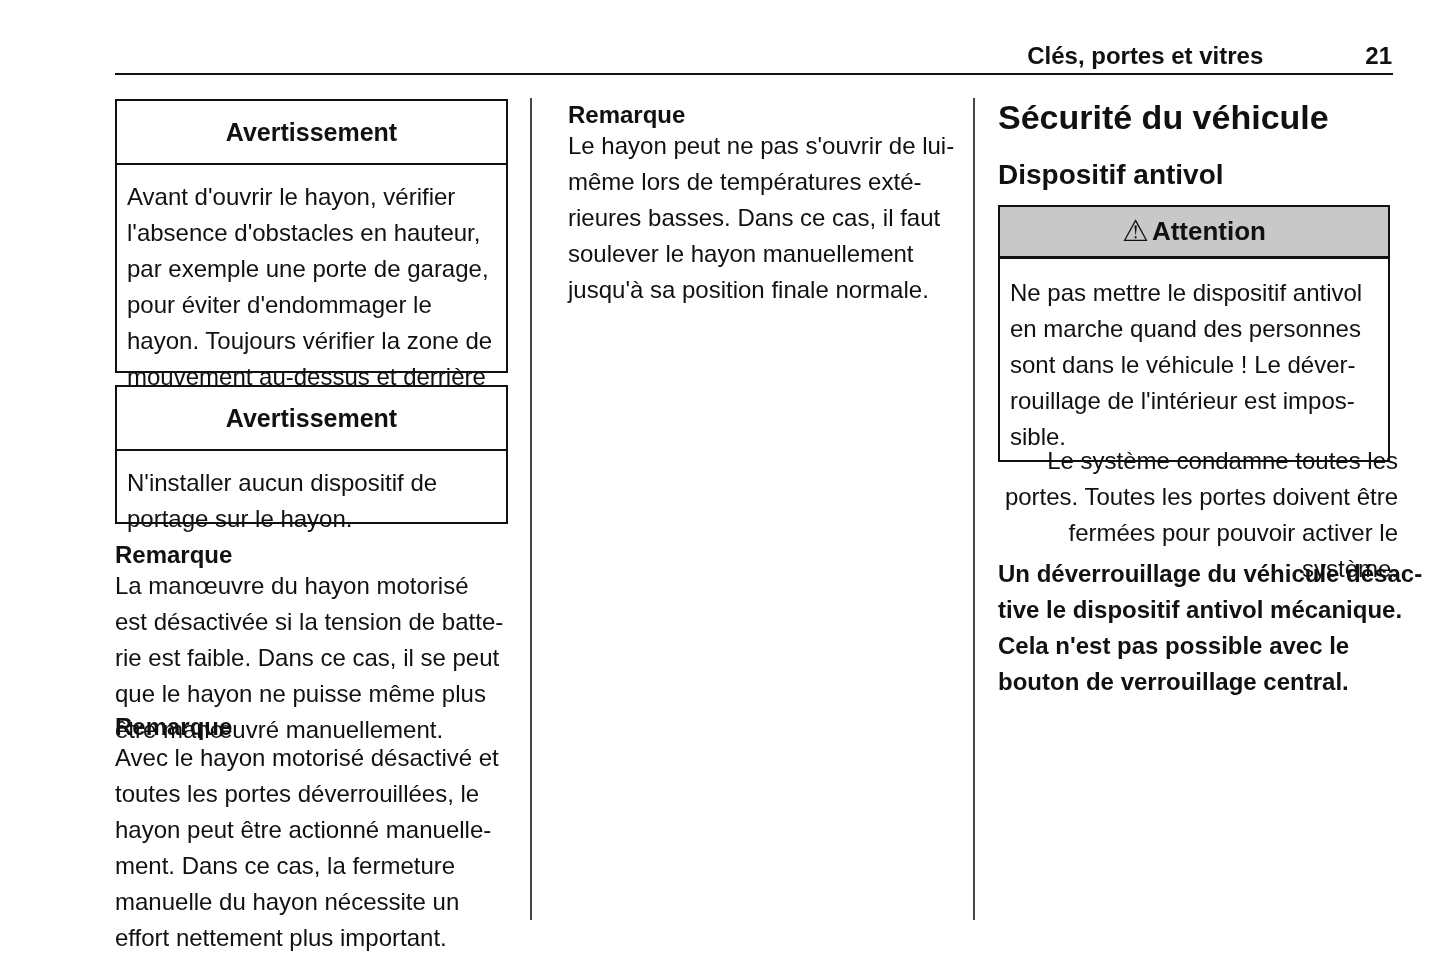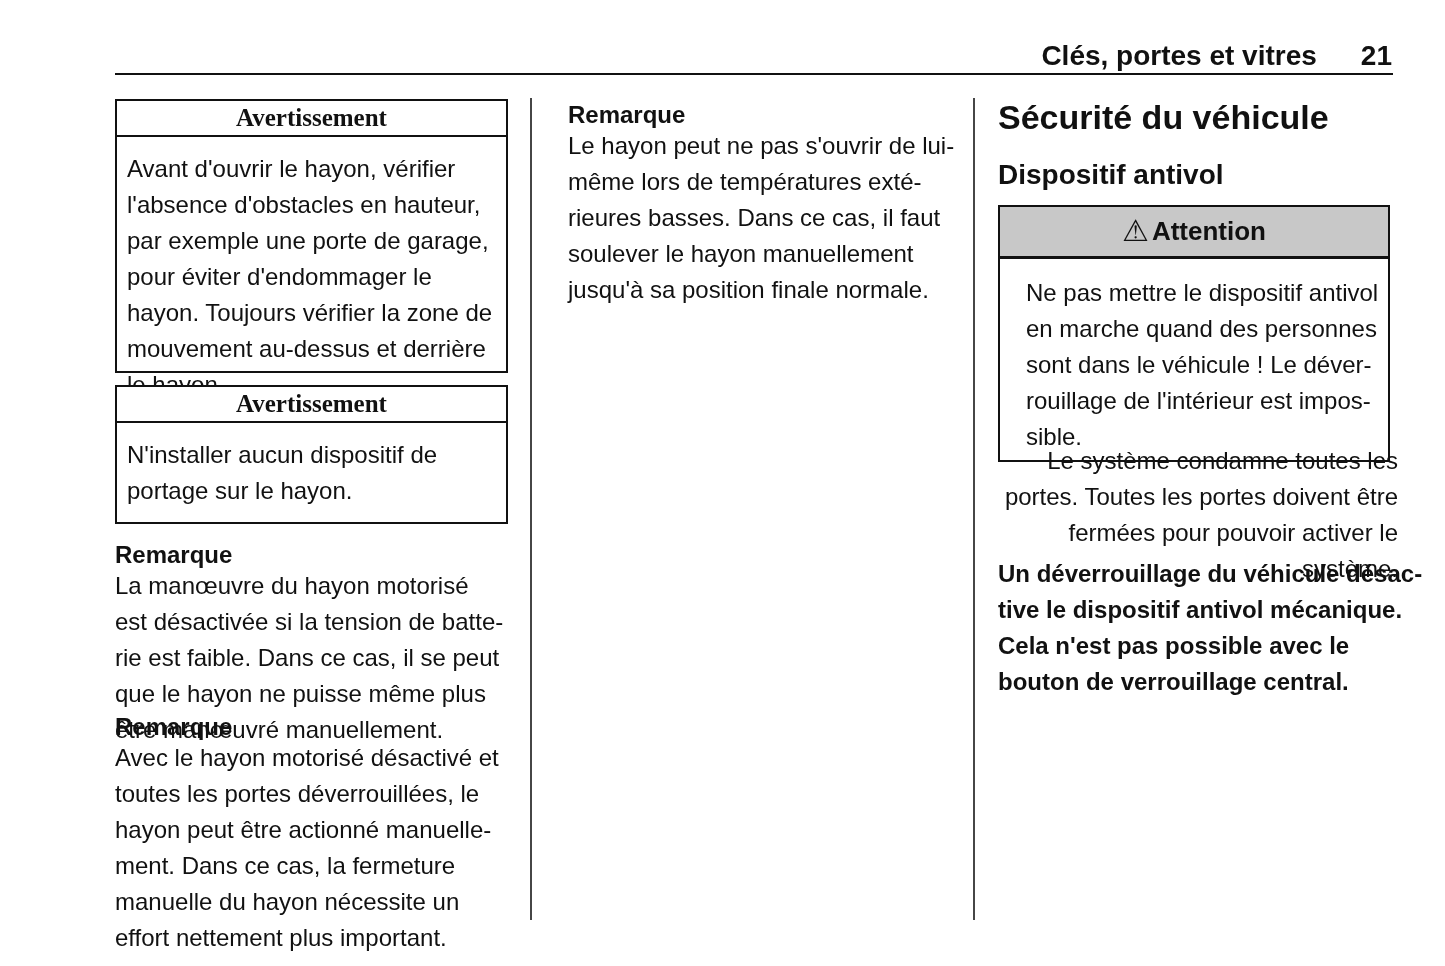--- a/index.html
+++ b/index.html
@@ -7,41 +7,41 @@
   body {
     width:1445px; height:966px;
     font-family:"Liberation Sans","DejaVu Sans",sans-serif;
     color:#111111;
   }
   .page { position:relative; width:1445px; height:966px; background:#ffffff; overflow:hidden; }
 
   
   .header {
     position:absolute; top:42px; right:53px;
-    display:flex; gap:44px; align-items:baseline;
-    font-weight:bold; font-size:28px; line-height:28px;
+    display:flex; gap:102px; align-items:baseline;
+    font-weight:bold; font-size:24px; line-height:28px;
   }
   .rule { position:absolute; left:115px; top:73px; width:1278px; height:2px; background:#111111; }
 
   
   .divider { position:absolute; top:98px; width:2px; height:822px; background:#464646; }
   .divider-left  { left:530px; }
   .divider-right { left:973px; }
 
   
   .body-text { font-size:24px; line-height:36px; white-space:pre; }
 
   
   .warning-box { position:absolute; left:115px; width:393px; border:2px solid #111111; background:#ffffff; }
   .warning-box-1 { top:99px;  height:274px; }
   .warning-box-2 { top:385px; height:139px; }
   .box-title {
-    height:36px; border-bottom:2px solid #111111;
+    height:64px; border-bottom:2px solid #111111;
     display:flex; align-items:center; justify-content:center;
-    font-weight:bold; font-size:25px;font-family:Liberation Serif, serif;
+    font-weight:bold; font-size:25px;
   }
   .warning-box .box-body { padding:14px 0 12px 10px; }
 
   
   .note { position:absolute; width:400px; }
   .note-col1 { left:115px; }
   .note-1 { top:541px; }
   .note-2 { top:713px; }
   .note-col2 { left:568px; top:101px; width:400px; }
   .note-heading { font-weight:bold; font-size:24px; line-height:27px; }
@@ -50,21 +50,21 @@
   .section-title    { position:absolute; left:998px; top:97px;  font-size:34px; font-weight:bold; line-height:40px; }
   .subsection-title { position:absolute; left:998px; top:159px; font-size:28px; font-weight:bold; line-height:32px; }
 
   .attention-box { position:absolute; left:998px; top:205px; width:392px; border:2px solid #111111; background:#ffffff; }
   .attention-header {
     height:52px; background:#c8c8c8; border-bottom:3px solid #111111;
     display:flex; align-items:center; justify-content:center;
     font-weight:bold; font-size:26px;
   }
   .warn-icon { font-family:"DejaVu Sans",sans-serif; font-size:30px; font-weight:normal; line-height:1; margin-right:3px; position:relative; top:-1px; }
-  .attention-box .box-body { padding:16px 10px 5px 10px;margin-left:16px; }
+  .attention-box .box-body { padding:16px 10px 5px 10px; }
 
   .para { position:absolute; left:998px; width:400px; }
   .para-1 { top:443px;text-align:right; }
   .para-2 { top:556px;font-weight:bold; }
 </style>
 </head>
 <body>
 
 <div class="page">
 

